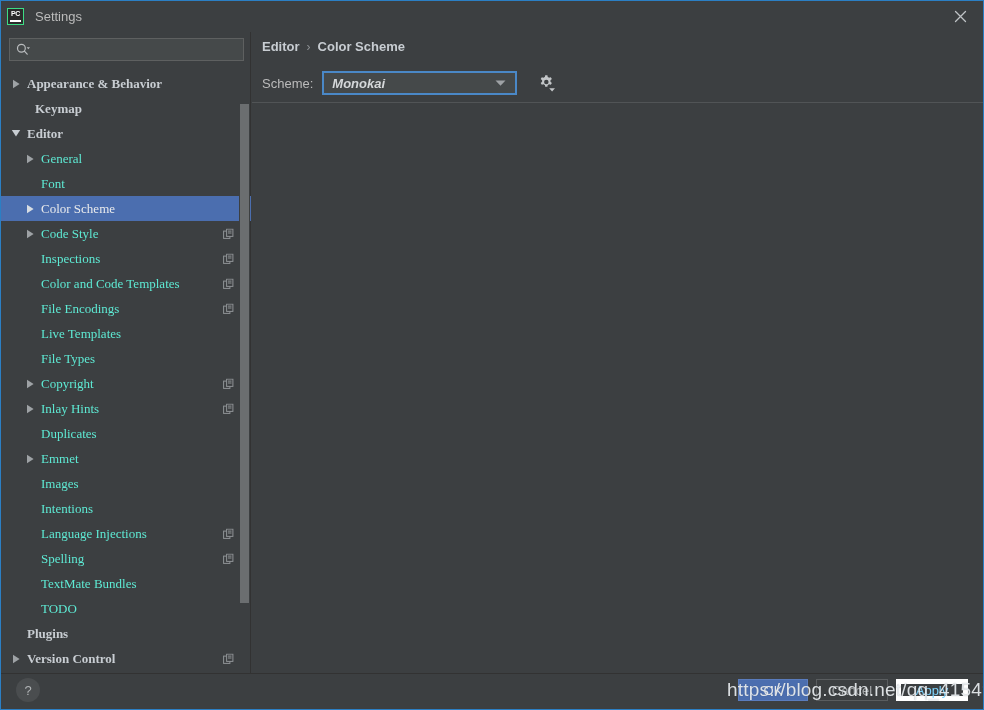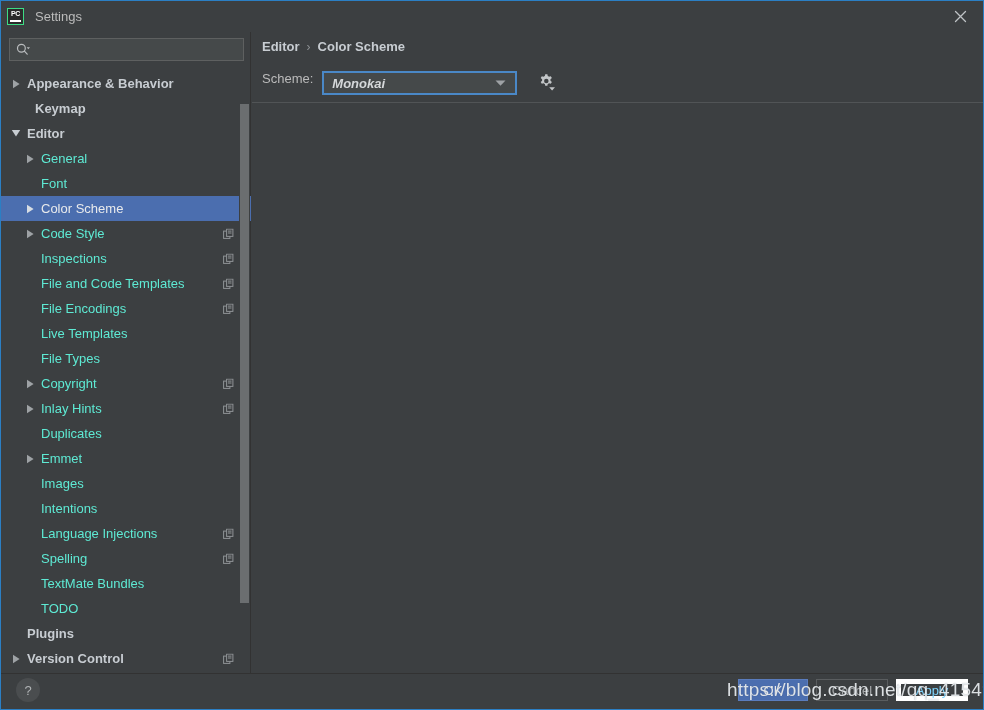--- a/index.html
+++ b/index.html
@@ -104,21 +104,21 @@
   }
   .tree-row.top   { color: #c8cdd2; font-weight: bold; }
   .tree-row.child { color: #5eead4; }
   .tree-row.selected { background: #4b6eaf; color: #e8eaec; }
   .tw {
     width: 14px; height: 25px;
     display: flex; align-items: center; justify-content: center;
     flex: 0 0 auto;
   }
   .tw svg { display: block; }
-  .tree-label { flex: 0 0 auto; }
+  .tree-label { flex: 0 0 auto; font-family: Liberation Serif, serif; }
   .copy-icon {
     position: absolute; right: 17px; top: 50%;
     transform: translateY(-50%);
     display: flex; align-items: center;
   }
 
   
   #sb-track {
     position: absolute; right: 0px; top: 39px;
     width: 11px; height: 602px;
@@ -144,21 +144,21 @@
     font-size: 13px; font-weight: bold;
     color: #c8cdd2;
   }
   #breadcrumb .sep {
     margin: 0 7px; color: #8d9194; font-weight: normal; font-size: 12px;
   }
   #breadcrumb .crumb { cursor: pointer; }
 
   #scheme-row {
     position: absolute; left: 10px; top: 39px;
-    display: flex; align-items: flex-start;
+    display: flex; align-items: center;
   }
   #scheme-label { font-size: 13px; color: #bbbbbb; margin-right: 9px; }
   #scheme-combo {
     width: 195px; height: 24px;
     background: #45494a;
     border: 2px solid #4a88c7;
     display: flex; align-items: center;
     position: relative;
     cursor: pointer;
     font-style: italic;
@@ -337,21 +337,21 @@
             <svg width="11" height="11" viewBox="0 0 11 11">
               <rect x="0.6" y="2.6" width="6.3" height="7.3" stroke="#8f9396" stroke-width="1" fill="none"></rect>
               <rect x="3.6" y="0.6" width="6.3" height="7.3" stroke="#8f9396" stroke-width="1" fill="#3c3f41"></rect>
               <rect x="5.0" y="2.1" width="3.5" height="1" fill="#8f9396"></rect>
               <rect x="5.0" y="4.0" width="3.5" height="1" fill="#8f9396"></rect>
             </svg>
           </span>
         </div>
         <div class="tree-row child" style="padding-left: 22px;">
           <span class="tw"></span>
-          <span class="tree-label" style="margin-left: 4px;">File and Code Templates</span>
+          <span class="tree-label" style="margin-left: 4px;">Color and Code Templates</span>
           <span class="copy-icon">
             <svg width="11" height="11" viewBox="0 0 11 11">
               <rect x="0.6" y="2.6" width="6.3" height="7.3" stroke="#8f9396" stroke-width="1" fill="none"></rect>
               <rect x="3.6" y="0.6" width="6.3" height="7.3" stroke="#8f9396" stroke-width="1" fill="#3c3f41"></rect>
               <rect x="5.0" y="2.1" width="3.5" height="1" fill="#8f9396"></rect>
               <rect x="5.0" y="4.0" width="3.5" height="1" fill="#8f9396"></rect>
             </svg>
           </span>
         </div>
         <div class="tree-row child" style="padding-left: 22px;">

